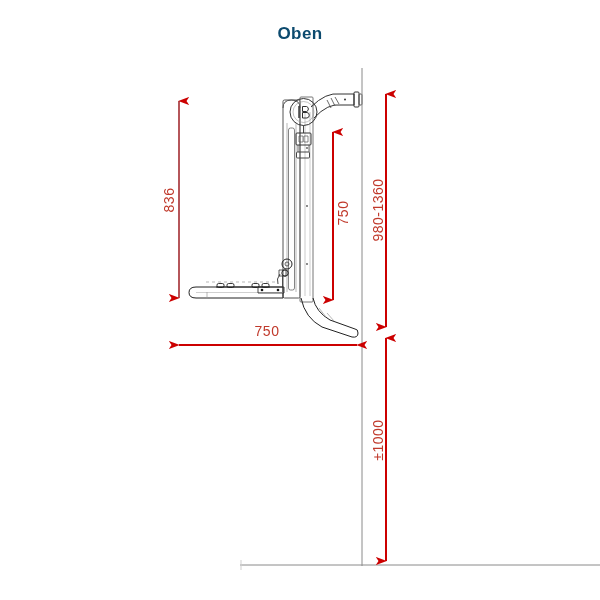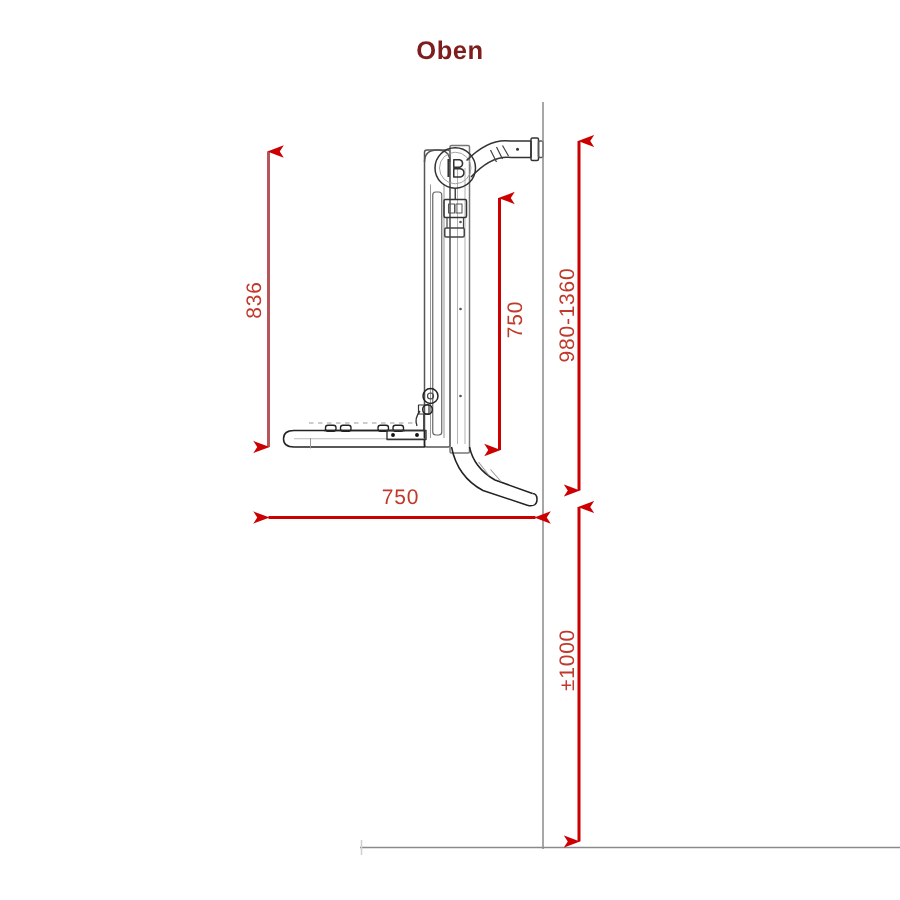--- a/index.html
+++ b/index.html
@@ -20,21 +20,21 @@
     background: #ffffff;
   }
   #title {
     position: absolute;
     top: 24px;
     left: 0;
     width: 600px;
     text-align: center;
     font-size: 17px;
     font-weight: bold;
-    color: #7f1d1d;
+    color: #0c4a6e;
     letter-spacing: 0.4px;
     font-family: "Liberation Sans", sans-serif;
   }
   svg#drawing {
     position: absolute;
     top: 0;
     left: 0;
   }
   .dimlabel {
     font-family: "Liberation Sans", sans-serif;

